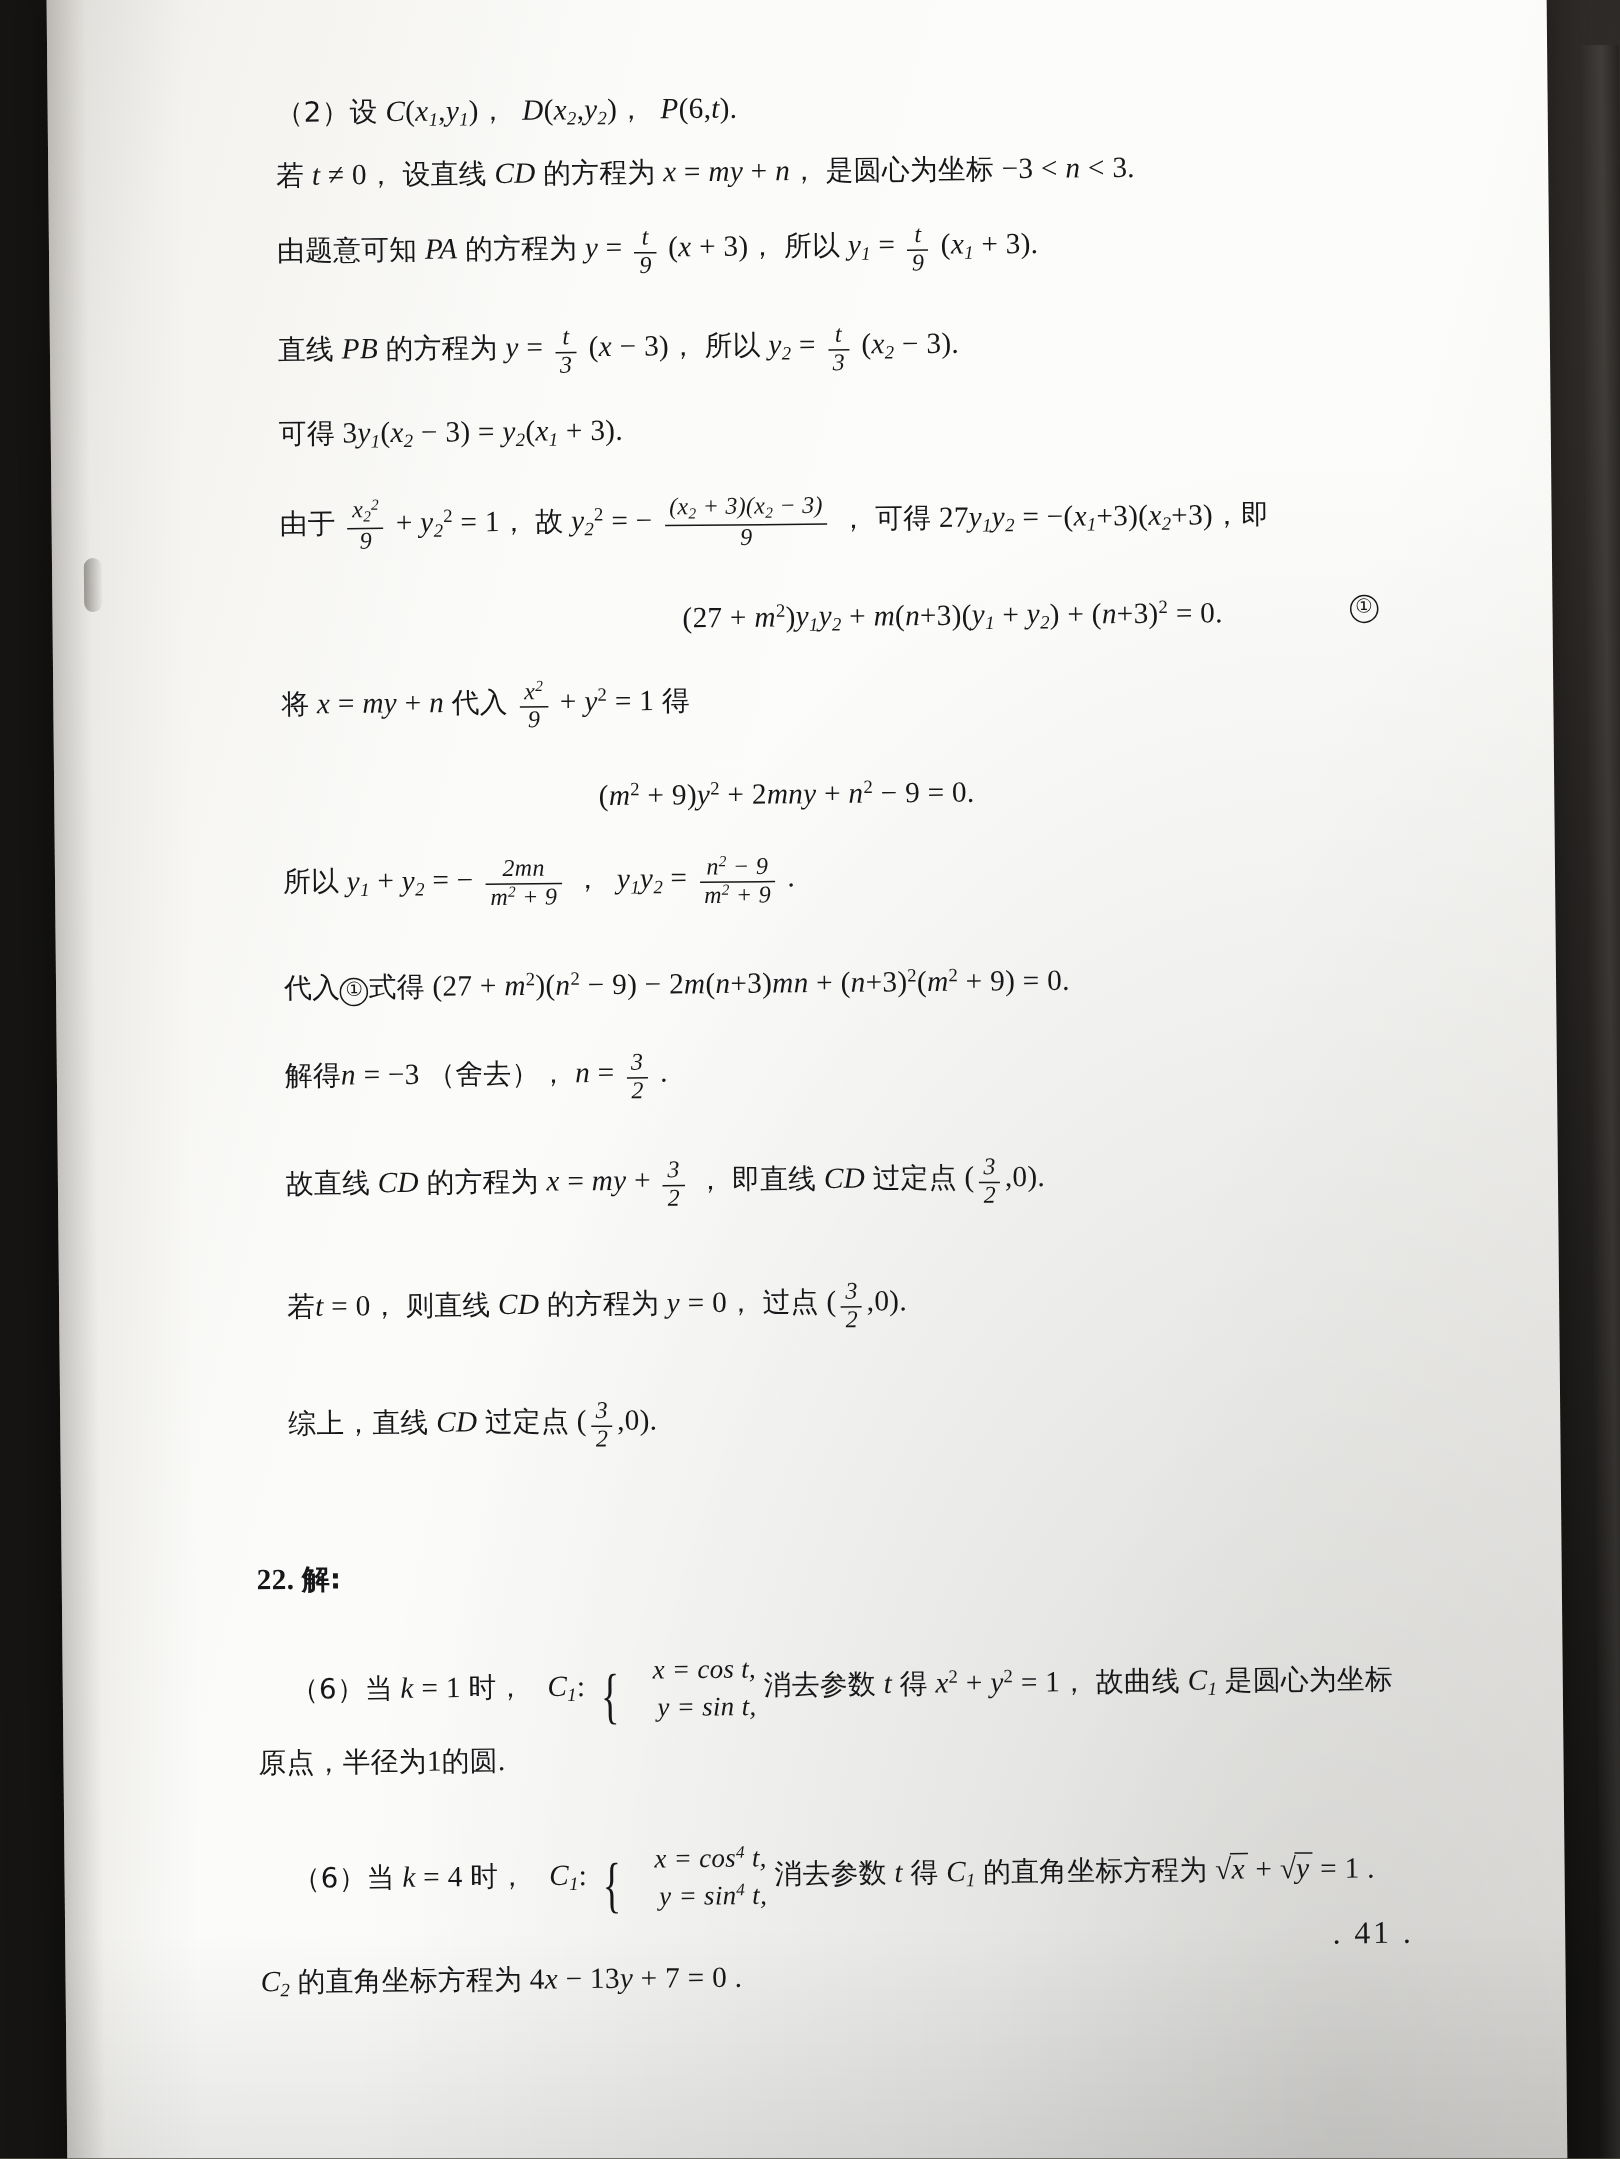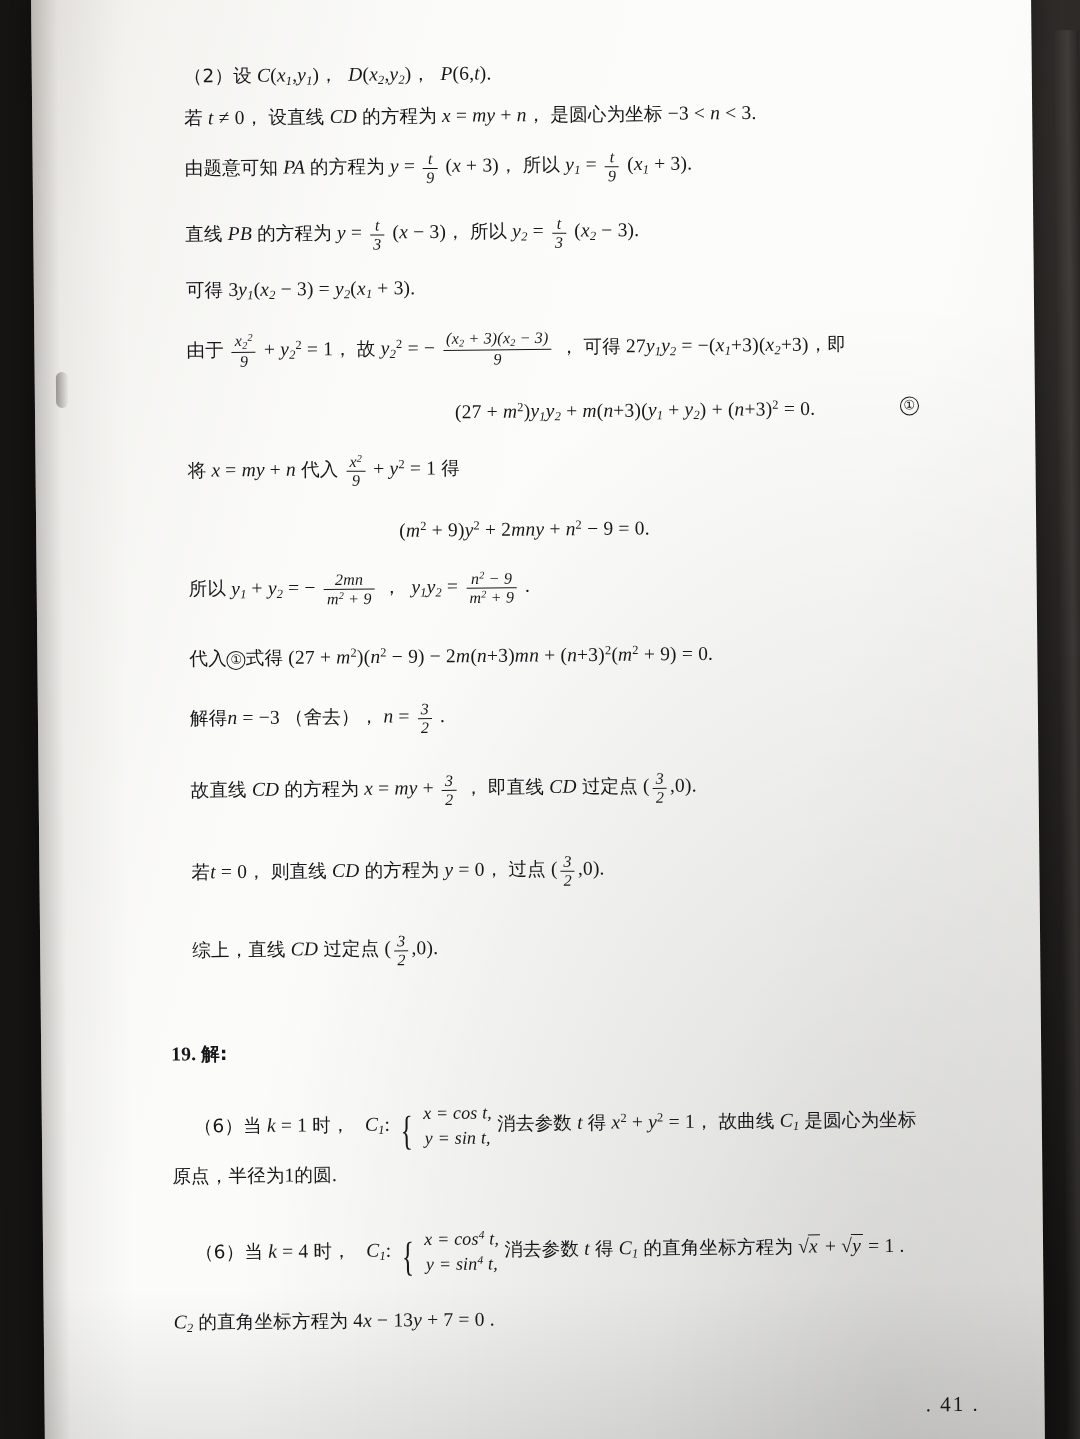--- a/index.html
+++ b/index.html
@@ -113,22 +113,23 @@
     font-size: 2.1em;
     font-family: "Liberation Serif", serif;
     vertical-align: -0.34em;
     font-weight: 300;
     transform: scaleX(0.62);
     margin: 0 1px 0 2px;
   }
   .cases {
     display: inline-block;
     vertical-align: middle;
-    text-align: center;
+    text-align: right;
     font-size: 0.92em;
+    margin-left: 12px;
   }
   .cases > div { line-height: 1.38; font-style: italic; }
   .circnum {
     display: inline-block;
     border: 1.2px solid #17171a;
     border-radius: 50%;
     width: 17px; height: 17px;
     line-height: 15px;
     text-align: center;
     font-size: 13px;
@@ -261,21 +262,21 @@
       <span class="cn">过点</span>
       <span class="rm">(</span><span class="frac"><span class="num">3</span><span class="den">2</span></span><span class="rm">,0)</span><span class="rm">.</span>
     </div>
 
     <div class="ln" style="left:152px; top:950px;">
       <span class="cn">综上，直线</span> <span class="it">CD</span> <span class="cn">过定点</span>
       <span class="rm">(</span><span class="frac"><span class="num">3</span><span class="den">2</span></span><span class="rm">,0)</span><span class="rm">.</span>
     </div>
 
     <div class="ln" style="left:130px; top:1058px; font-weight:bold;">
-      <span class="rm">19.</span>
+      <span class="rm">22.</span>
       <span class="cn" style="font-weight:bold;">解:</span>
     </div>
 
     <div class="ln" style="left:152px; top:1118px;">
       <span class="cn">（6）当</span> <span class="it">k</span> <span class="rm">= 1</span> <span class="cn">时，</span>&nbsp;&nbsp;
       <span class="it">C<sub>1</sub></span><span class="rm">:</span>
       <span class="brace">{</span>
       <span class="cases">
         <div>x = cos t,</div>
         <div>y = sin t,</div>
@@ -301,16 +302,16 @@
       <span class="cn">的直角坐标方程为</span>
       <span class="radic">√</span><span class="sqrt"><span class="it">x</span></span> <span class="rm">+</span>
       <span class="radic">√</span><span class="sqrt"><span class="it">y</span></span> <span class="rm">= 1</span> <span class="rm">.</span>
     </div>
 
     <div class="ln" style="left:130px; top:1326px;">
       <span class="it">C<sub>2</sub></span> <span class="cn">的直角坐标方程为</span>
       <span class="rm">4</span><span class="it">x</span> <span class="rm">− 13</span><span class="it">y</span> <span class="rm">+ 7 = 0</span> <span class="rm">.</span>
     </div>
 
-    <div class="pagenum" style="left:845px; top:1414px;margin-left:36px;">. 41 .</div>
+    <div class="pagenum" style="left:845px; top:1298px;">. 41 .</div>
 
   </div>
 </div>
 
 </body></html>

